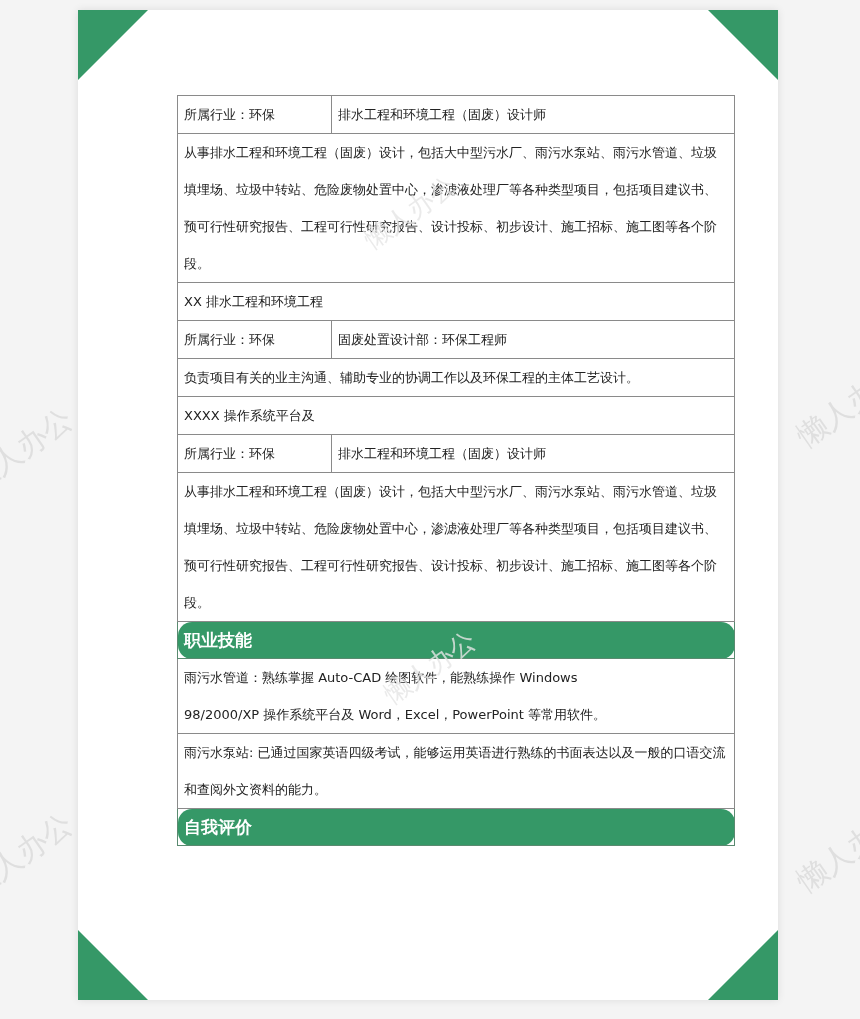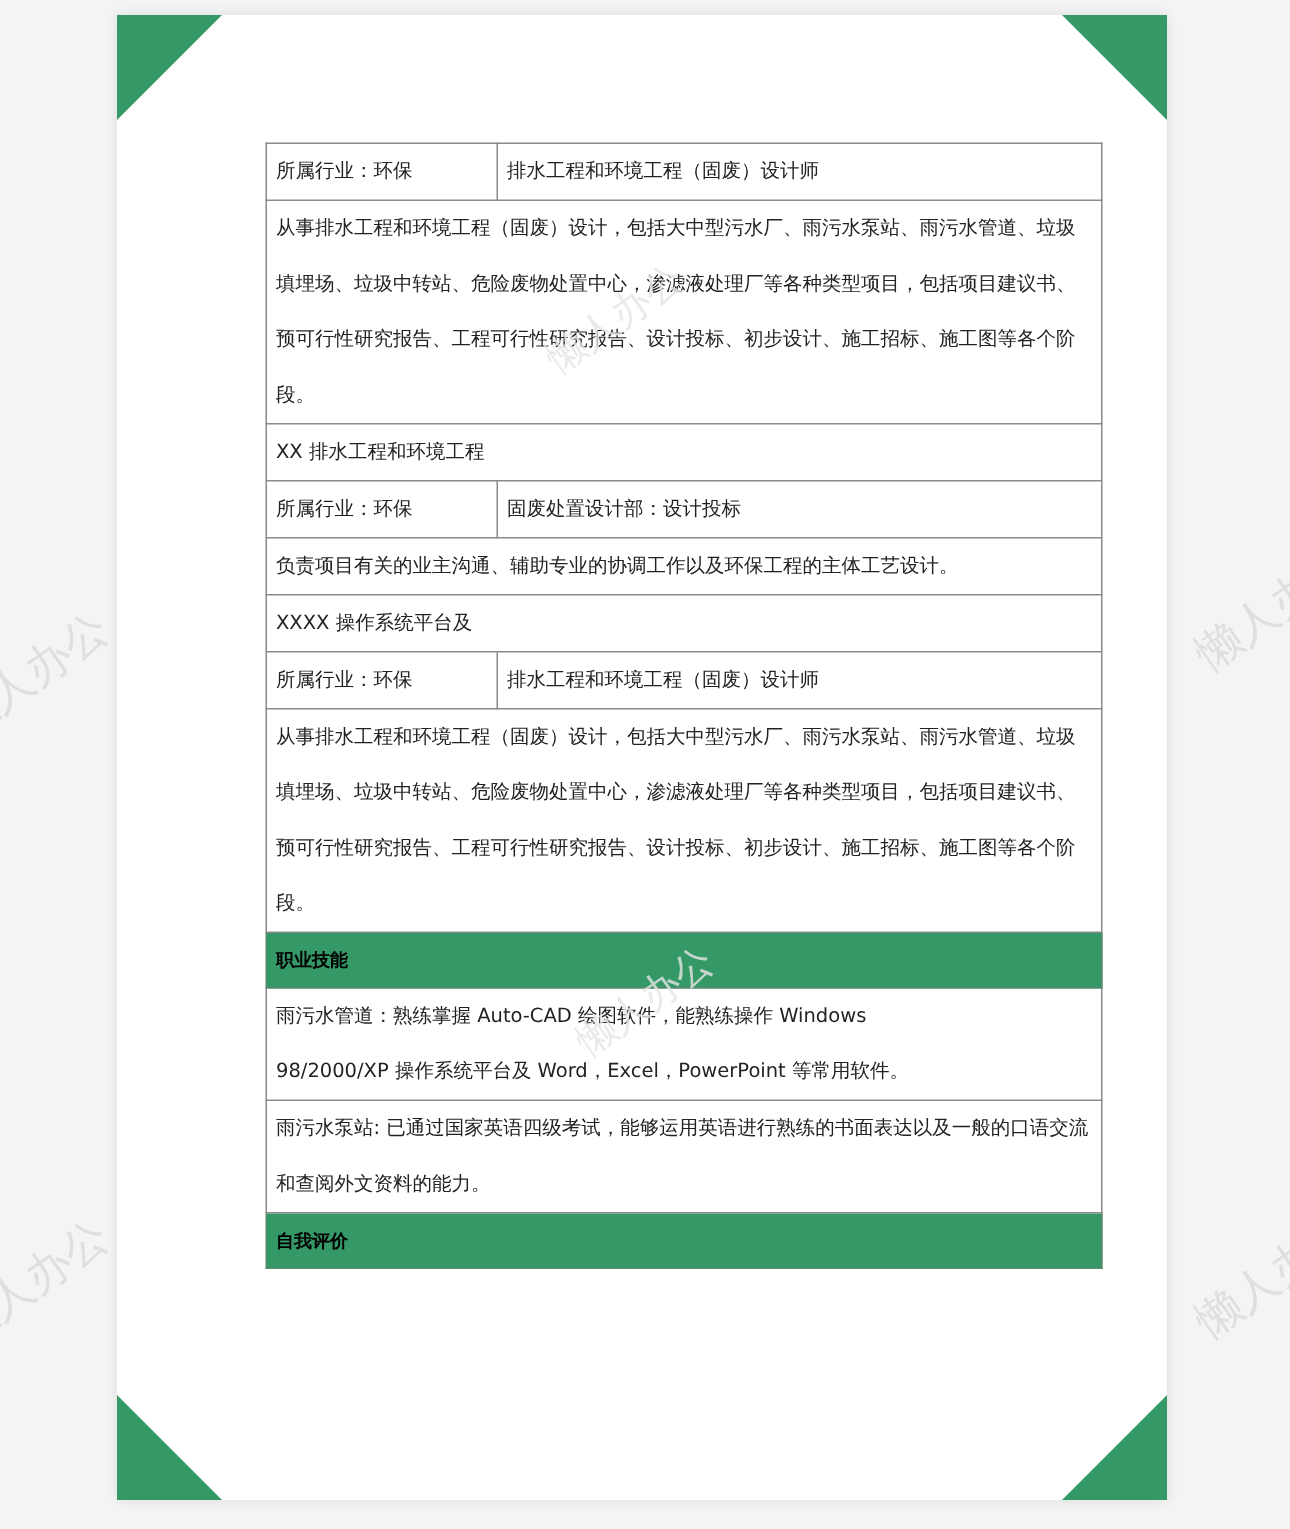--- a/index.html
+++ b/index.html
@@ -77,26 +77,27 @@
     vertical-align: middle;
     line-height: 37px;
   }
   .resume-table td.multi {
     line-height: 37px;
     padding-top: 0;
     padding-bottom: 0;
   }
   .resume-table tr.section-head td {
     background: #359867;
-    color: #000000;
+    color: #ffffff;
     font-weight: bold;
-    font-size: 12px;
+    font-size: 17px;
     height: 36px;
     line-height: 36px;
     border-color: #5a8a70;
+    border-radius: 14px;
   }
   .col-left { width: 154px; }
   .wm-in { color: #e6e6e6; font-size: 26px; opacity: 0.8; }
 </style>
 </head>
 <body>
 
 <div class="watermark" style="left:790px; top:385px;">懒人办公</div>
 <div class="watermark" style="left:-40px; top:430px;">懒人办公</div>
 <div class="watermark" style="left:-40px; top:835px;">懒人办公</div>
@@ -124,21 +125,21 @@
       </tr>
       <tr>
         <td colspan="2" class="multi">从事排水工程和环境工程（固废）设计，包括大中型污水厂、雨污水泵站、雨污水管道、垃圾填埋场、垃圾中转站、危险废物处置中心，渗滤液处理厂等各种类型项目，包括项目建议书、预可行性研究报告、工程可行性研究报告、设计投标、初步设计、施工招标、施工图等各个阶段。</td>
       </tr>
 
       <tr>
         <td colspan="2">XX 排水工程和环境工程</td>
       </tr>
       <tr>
         <td>所属行业：环保</td>
-        <td>固废处置设计部：设计投标</td>
+        <td>固废处置设计部：环保工程师</td>
       </tr>
       <tr>
         <td colspan="2">负责项目有关的业主沟通、辅助专业的协调工作以及环保工程的主体工艺设计。</td>
       </tr>
 
       <tr>
         <td colspan="2">XXXX 操作系统平台及</td>
       </tr>
       <tr>
         <td>所属行业：环保</td>

